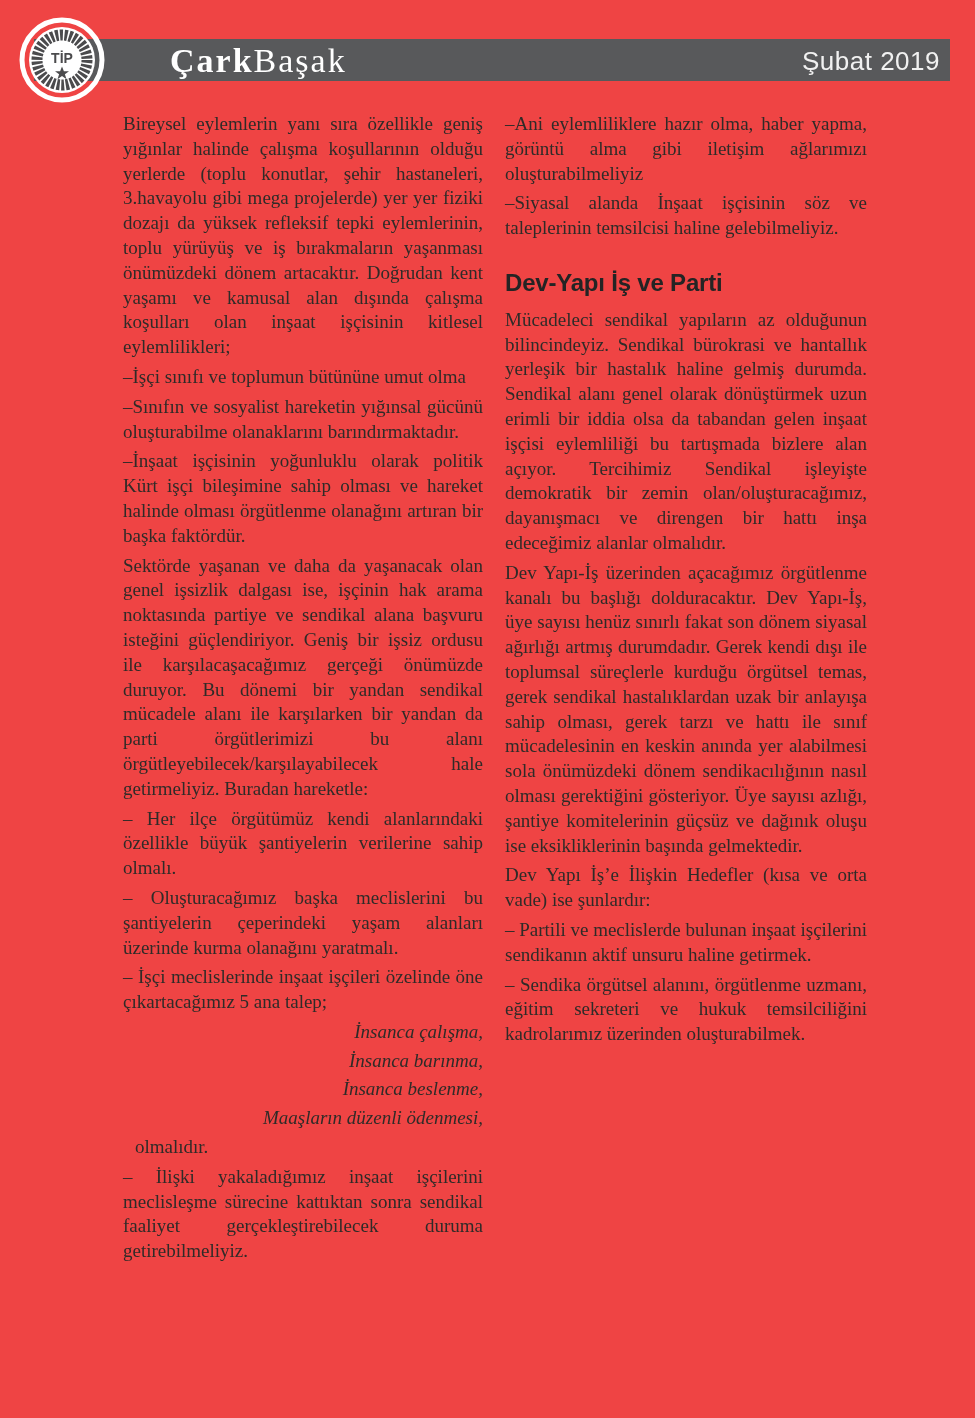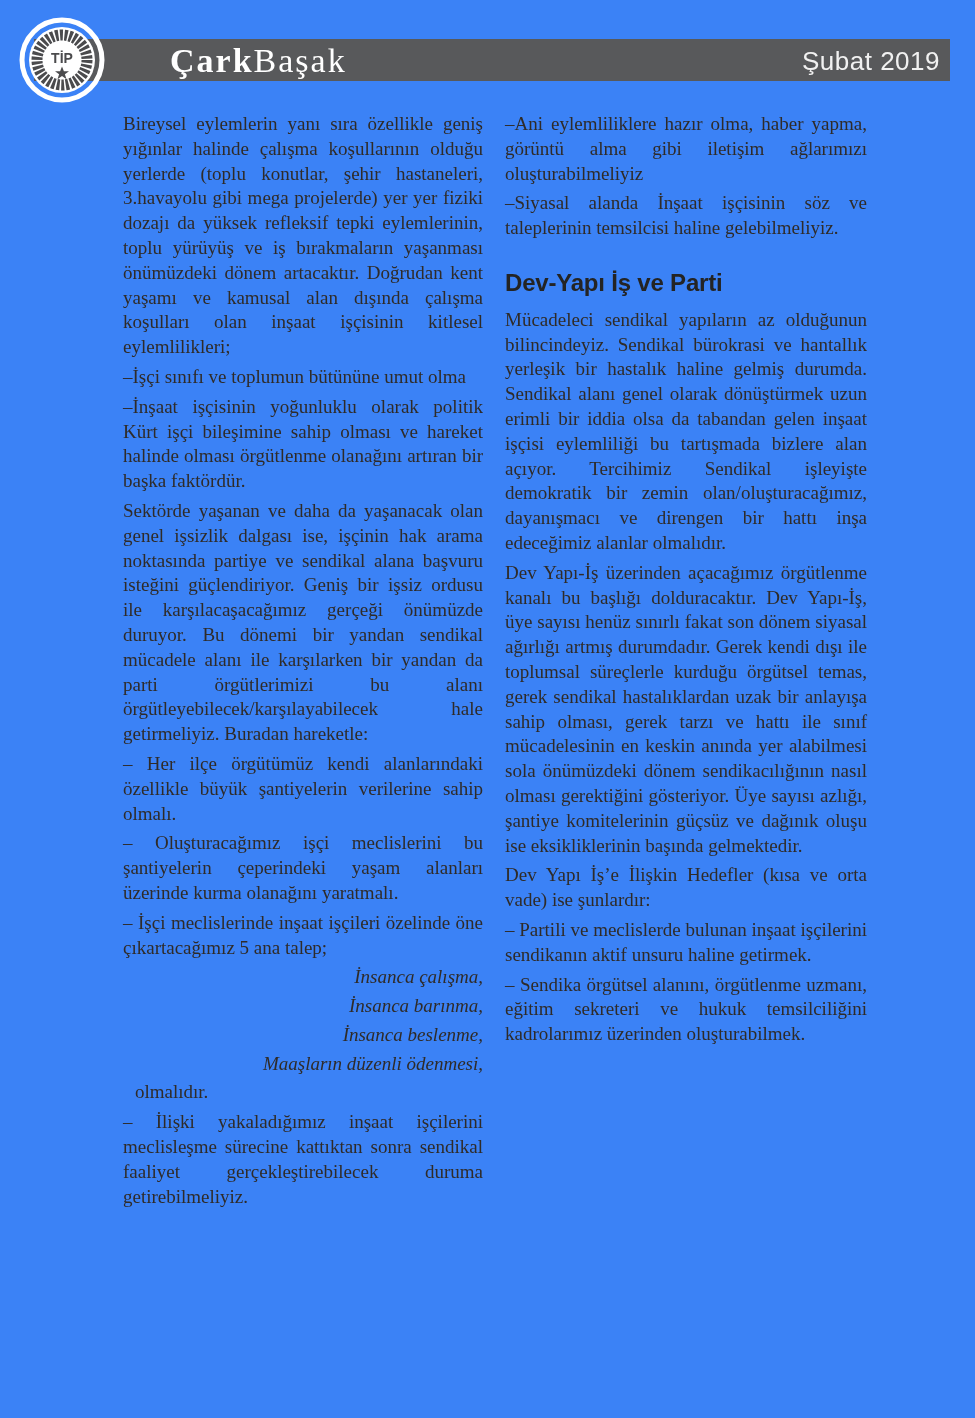--- a/index.html
+++ b/index.html
@@ -1,20 +1,20 @@
 <!DOCTYPE html>
 <html><head>
 <meta charset="utf-8">
 <style>
   html,body{margin:0;padding:0;background:#ffffff;}
   .page{
     position:relative;
     width:975px;
     height:1418px;
-    background:#3b82f6;
+    background:#ef4444;
     overflow:hidden;
     font-family:"Liberation Serif", serif;
   }
   
   .header-bar{
     position:absolute;
     left:34px; top:39px;
     width:916px; height:42px;
     background:#58595b;
   }
@@ -106,24 +106,25 @@
 
   <div class="brand">
     <span class="b1">Çark</span><span class="b2">Başak</span>
   </div>
 
   <div class="issue-date">Şubat 2019</div>
 
   <div class="col col-left">
     <p>Bireysel eylemlerin yanı sıra özellikle geniş yığınlar halinde çalışma koşullarının olduğu yerlerde (toplu konutlar, şehir hastaneleri, 3.havayolu gibi mega projelerde) yer yer fiziki dozajı da yüksek refleksif tepki eylemlerinin, toplu yürüyüş ve iş bırakmaların yaşanması önümüzdeki dönem artacaktır. Doğrudan kent yaşamı ve kamusal alan dışında çalışma koşulları olan inşaat işçisinin kitlesel eylemlilikleri;</p>
     <p>–İşçi sınıfı ve toplumun bütününe umut olma</p>
+    <p>–Sınıfın ve sosyalist hareketin yığınsal gücünü oluşturabilme olanaklarını barındırmaktadır.</p>
     <p>–İnşaat işçisinin yoğunluklu olarak politik Kürt işçi bileşimine sahip olması ve hareket halinde olması örgütlenme olanağını artıran bir başka faktördür.</p>
     <p>Sektörde yaşanan ve daha da yaşanacak olan genel işsizlik dalgası ise, işçinin hak arama noktasında partiye ve sendikal alana başvuru isteğini güçlendiriyor. Geniş bir işsiz ordusu ile karşılacaşacağımız gerçeği önümüzde duruyor. Bu dönemi bir yandan sendikal mücadele alanı ile karşılarken bir yandan da parti örgütlerimizi bu alanı örgütleyebilecek/karşılayabilecek hale getirmeliyiz. Buradan hareketle:</p>
     <p>– Her ilçe örgütümüz kendi alanlarındaki özellikle büyük şantiyelerin verilerine sahip olmalı.</p>
-    <p>– Oluşturacağımız işçi meclislerini bu şantiyelerin çeperindeki yaşam alanları üzerinde kurma olanağını yaratmalı.</p>
+    <p>– Oluşturacağımız başka meclislerini bu şantiyelerin çeperindeki yaşam alanları üzerinde kurma olanağını yaratmalı.</p>
     <p>– İşçi meclislerinde inşaat işçileri özelinde öne çıkartacağımız 5 ana talep;</p>
     <p class="demand">İnsanca çalışma,</p>
     <p class="demand">İnsanca barınma,</p>
     <p class="demand">İnsanca beslenme,</p>
     <p class="demand">Maaşların düzenli ödenmesi,</p>
     <p class="closing">olmalıdır.</p>
     <p>– İlişki yakaladığımız inşaat işçilerini meclisleşme sürecine kattıktan sonra sendikal faaliyet gerçekleştirebilecek duruma getirebilmeliyiz.</p>
   </div>
 
   <div class="col col-right">

